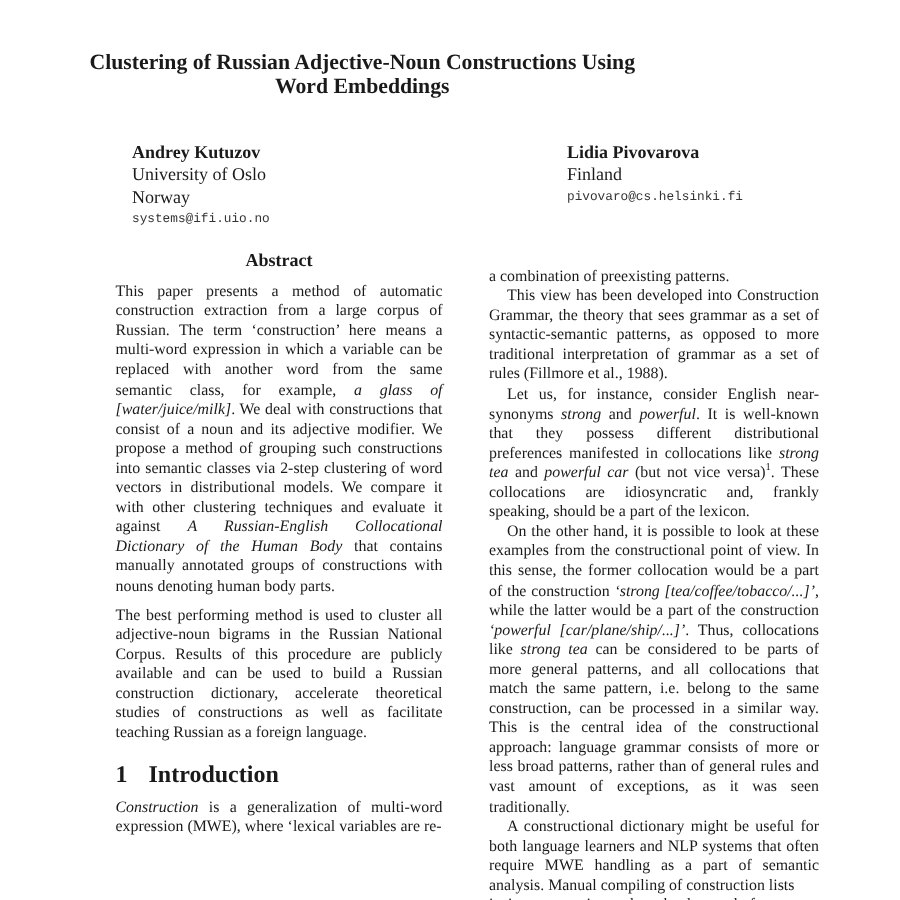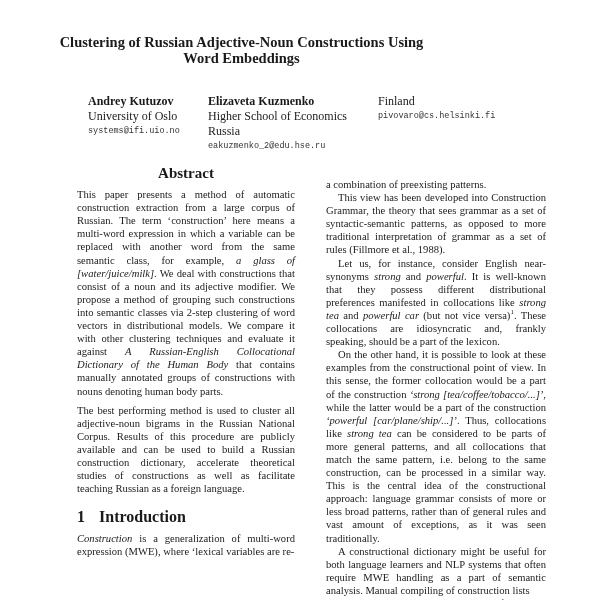--- a/index.html
+++ b/index.html
@@ -10,21 +10,21 @@
   .authors { position:absolute; top:94px; left:88px; width:440px; display:flex; justify-content:space-between; }
   .author { font-size:12px; line-height:15px; }
   .author .name { font-weight:bold; }
   .author .email { font-family:"Liberation Mono", "DejaVu Sans Mono", monospace; font-size:8.5px; line-height:14px; color:#333; }
   .author.a1 { width:120px; }
   .author.a2 { width:170px; }
   .author.a3 { width:150px; }
   .col { position:absolute; width:218px; font-size:10.6px; line-height:13.1px; text-align:justify; }
   .col.left { left:77px; top:167px; }
   .col.right { left:306px; top:178px; width:220px;margin-left:20px; }
-  .abs-head { text-align:center; font-weight:bold; font-size:15px; margin-bottom:8px; }
+  .abs-head { text-align:center; font-weight:bold; font-size:12px; margin-bottom:8px; }
   p { margin:0; }
   .para { margin-bottom:6px; }
   .indent { text-indent:12px; }
   .sec-head { font-weight:bold; font-size:16px; margin:15px 0 9px 0; }
   .sec-head .num { display:inline-block; width:22px; }
   i, .it { font-style:italic; }
   sup { font-size:7px; line-height:0; }
   .cut { height:8px; overflow:hidden; }
 </style>
 </head>
@@ -32,29 +32,25 @@
 
 <div class="title">
   <div>Clustering of Russian Adjective-Noun Constructions Using</div>
   <div>Word Embeddings</div>
 </div>
 
 <div class="authors">
   <div class="author a1">
     <div class="name">Andrey Kutuzov</div>
     <div>University of Oslo</div>
+    <div>Norway</div>
     <div class="email">systems@ifi.uio.no</div>
   </div>
-  <div class="author a2">
-    <div class="name">Elizaveta Kuzmenko</div>
-    <div>Higher School of Economics</div>
-    <div>Russia</div>
-    <div class="email">eakuzmenko_2@edu.hse.ru</div>
-  </div>
   <div class="author a3">
+    <div class="name">Lidia Pivovarova</div>
     <div>Finland</div>
     <div class="email">pivovaro@cs.helsinki.fi</div>
   </div>
 </div>
 
 <div class="col left">
   <div class="abs-head">Abstract</div>
   <p class="para"><span>This paper presents a method of automatic construction extraction from a large corpus of Russian. The term ‘construction’ here means a multi-word expression in which a variable can be replaced with another word from the same semantic class, for example, </span><i>a glass of [water/juice/milk]</i><span>. We deal with constructions that consist of a noun and its adjective modifier. We propose a method of grouping such constructions into semantic classes via 2-step clustering of word vectors in distributional models. We compare it with other clustering techniques and evaluate it against </span><i>A Russian-English Collocational Dictionary of the Human Body</i><span> that contains manually annotated groups of constructions with nouns denoting human body parts.</span></p>
   <p class="para">The best performing method is used to cluster all adjective-noun bigrams in the Russian National Corpus. Results of this procedure are publicly available and can be used to build a Russian construction dictionary, accelerate theoretical studies of constructions as well as facilitate teaching Russian as a foreign language.</p>
   <div class="sec-head"><span class="num">1</span><span>Introduction</span></div>

